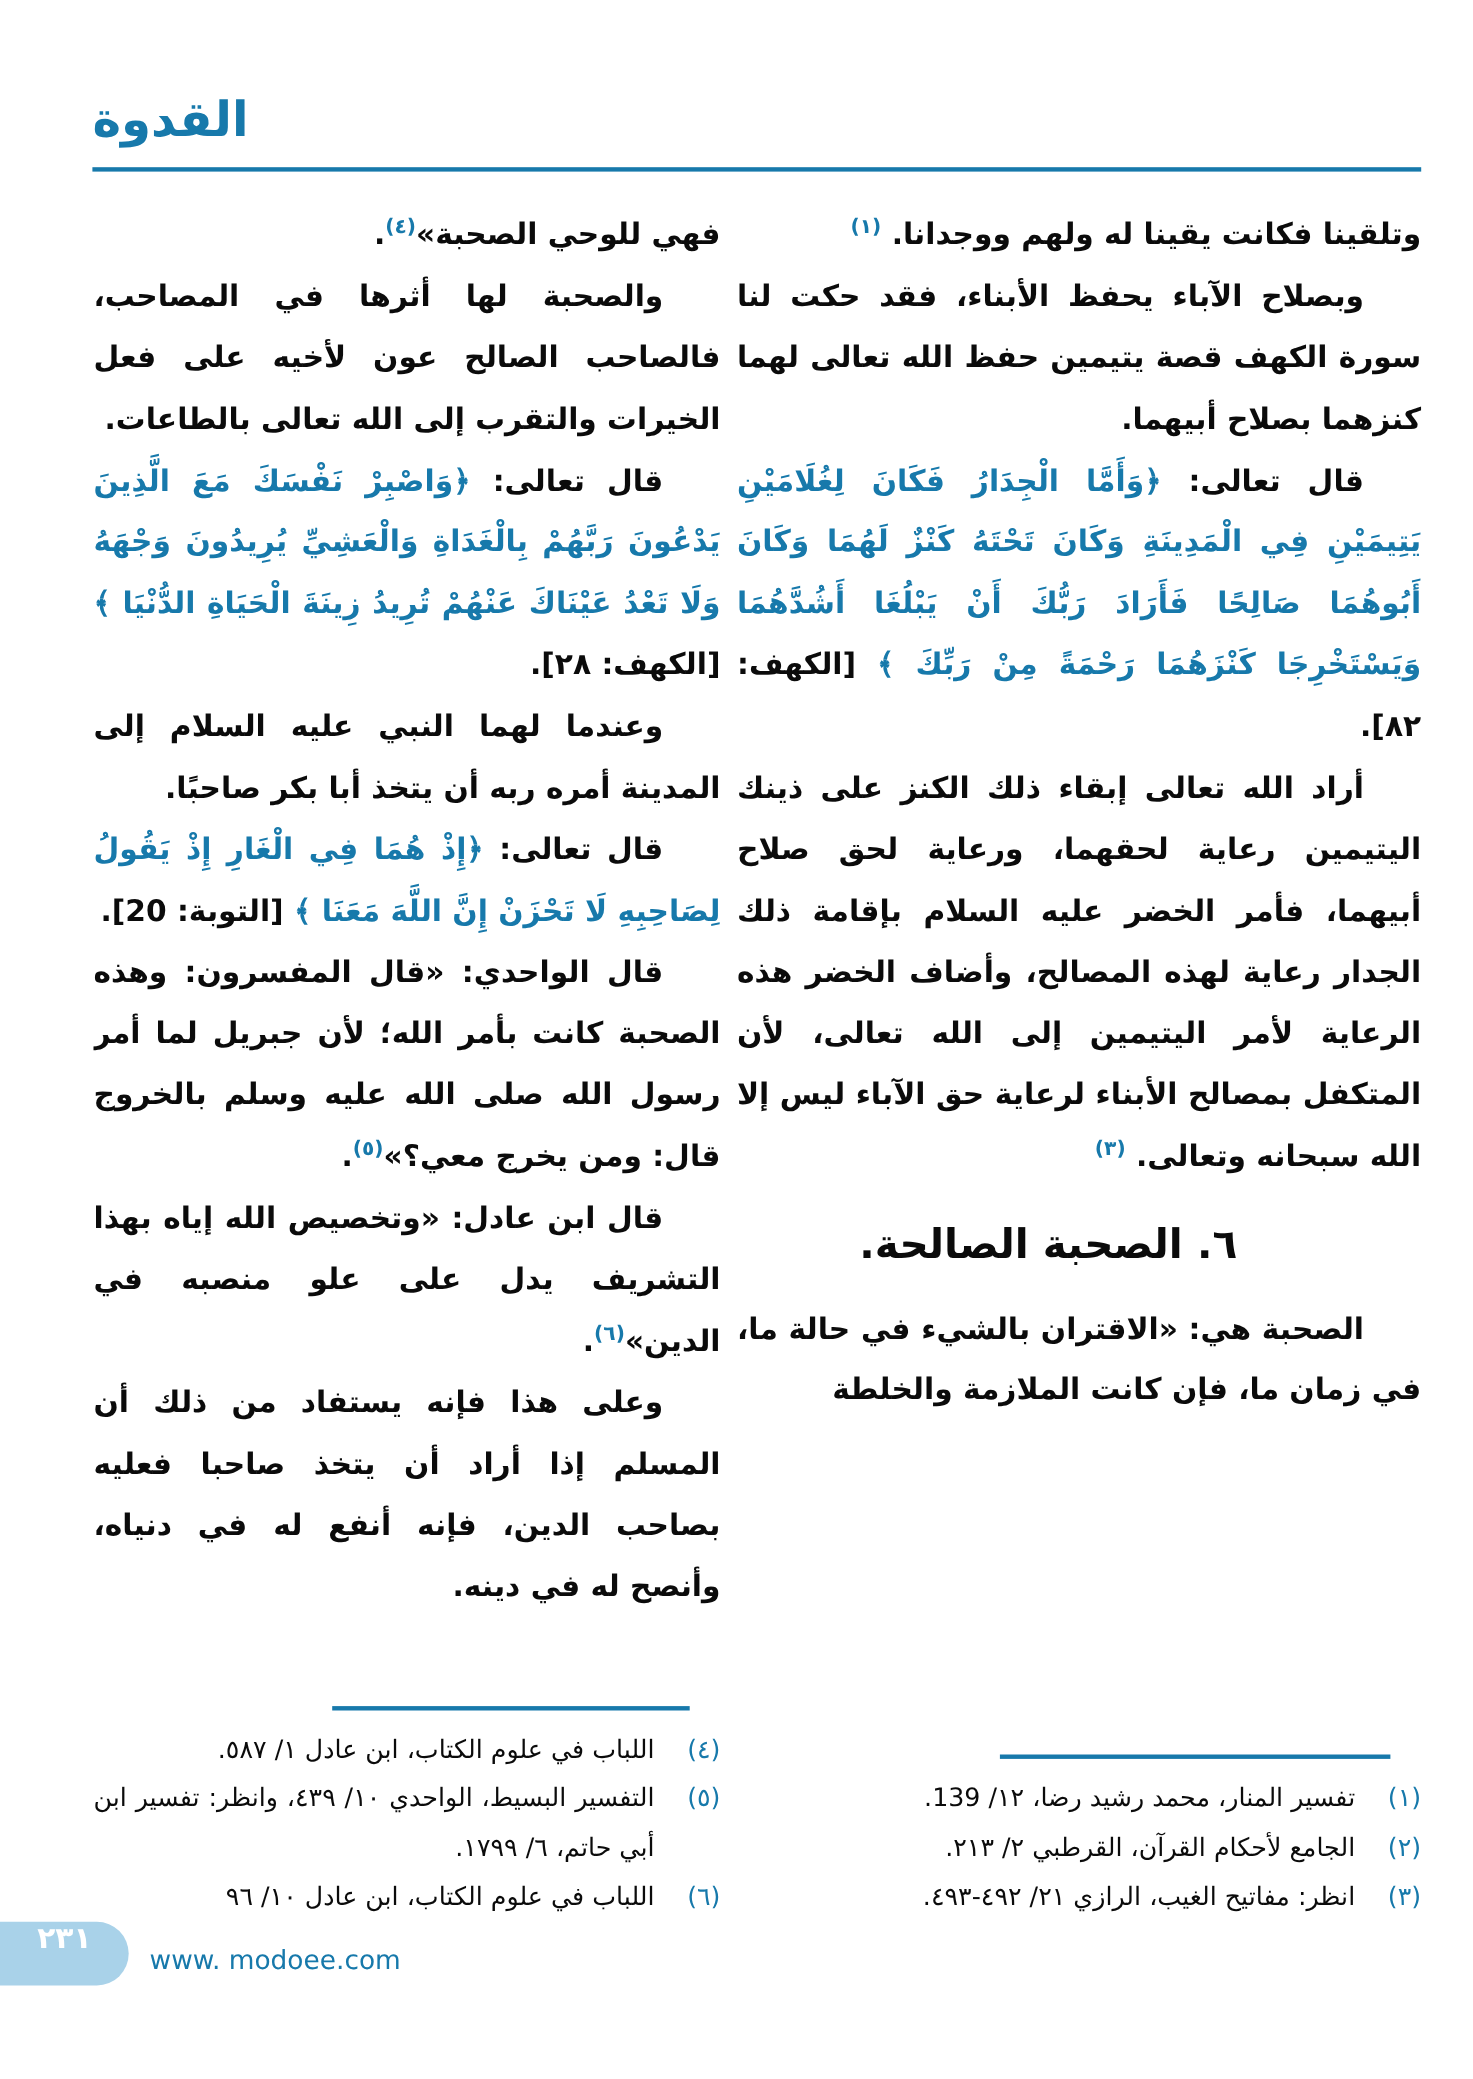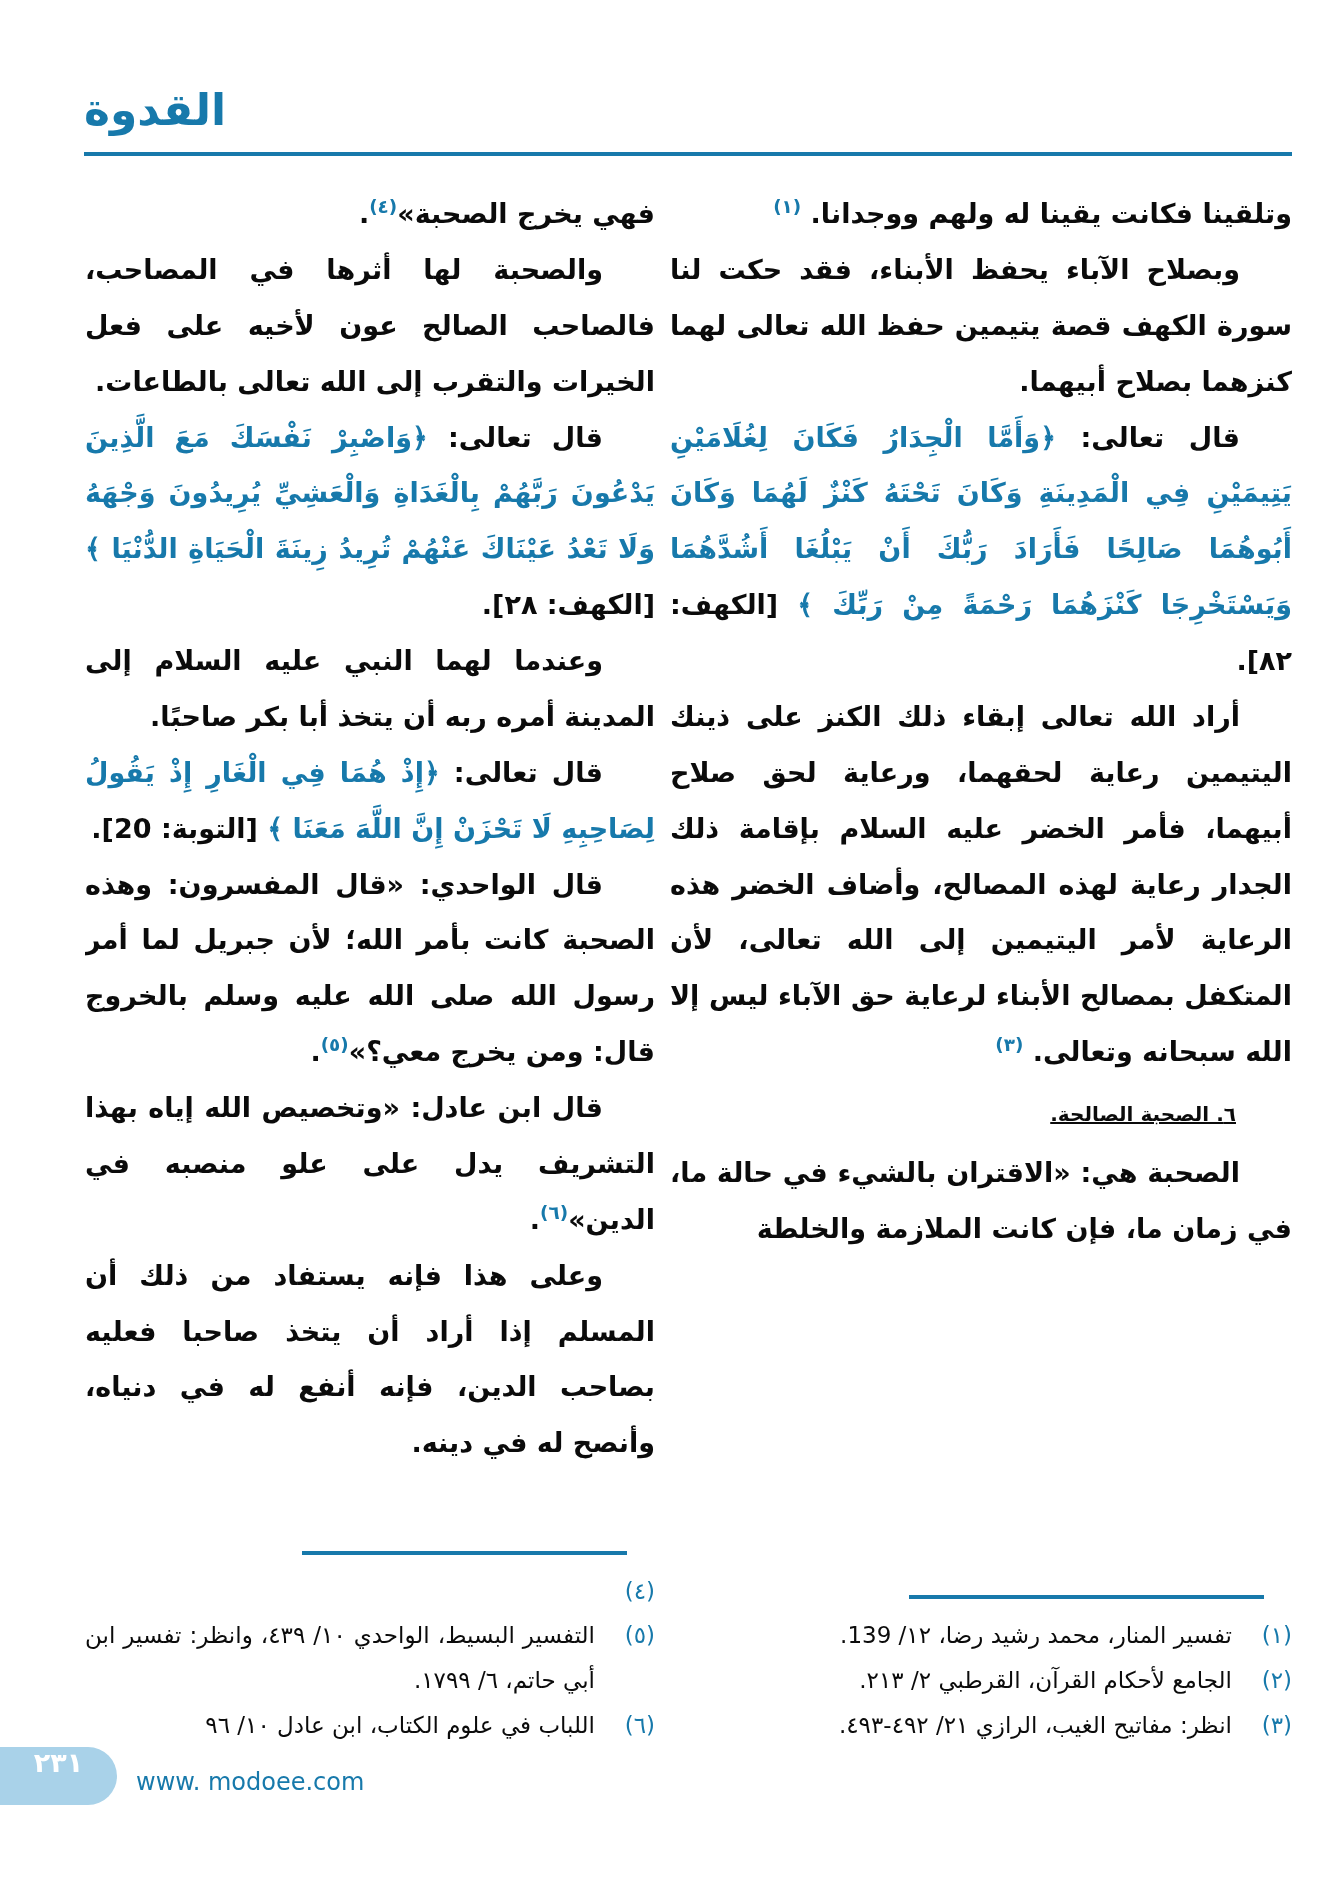--- a/index.html
+++ b/index.html
@@ -39,21 +39,21 @@
   .col-left{flex:0 0 570px;}
   .col-body{
     font-size:27px;font-weight:700;line-height:2.07;
     text-align:justify;text-justify:inter-word;
   }
   .col-body p{margin:0;}
   .para.indent{text-indent:52px;}
   .para.continuation{text-indent:0;}
   h2.para.heading{
     margin:14px 0 10px 0;text-indent:56px;
-    font-size:20px;font-weight:700;text-align:right;text-decoration:underline;
+    font-size:37px;font-weight:700;text-align:center;
   }
   .quran{color:var(--accent);}
   .fnref{
     color:var(--accent);
     font-size:68%;
     vertical-align:super;
     font-weight:700;
   }
   
   .fn-block{margin-top:auto;}
@@ -115,34 +115,35 @@
             </div>
             <div class="footnote">
               <span class="fn-marker">(٣)</span>
               <span class="fn-text">انظر: مفاتيح الغيب، الرازي ٢١/ ٤٩٢-٤٩٣.</span>
             </div>
           </div>
       </div>
     </section>
     <section class="col col-left">
       <div class="col-body">
-          <p class="para continuation"><span class="text">فهي يخرج الصحبة»</span><span class="fnref">(٤)</span><span class="text">.</span></p>
+          <p class="para continuation"><span class="text">فهي للوحي الصحبة»</span><span class="fnref">(٤)</span><span class="text">.</span></p>
           <p class="para indent"><span class="text">والصحبة لها أثرها في المصاحب، فالصاحب الصالح عون لأخيه على فعل الخيرات والتقرب إلى الله تعالى بالطاعات.</span></p>
           <p class="para indent"><span class="text">قال تعالى: </span><span class="quran">﴿وَاصْبِرْ نَفْسَكَ مَعَ الَّذِينَ يَدْعُونَ رَبَّهُمْ بِالْغَدَاةِ وَالْعَشِيِّ يُرِيدُونَ وَجْهَهُ وَلَا تَعْدُ عَيْنَاكَ عَنْهُمْ تُرِيدُ زِينَةَ الْحَيَاةِ الدُّنْيَا ﴾</span><span class="text"> [الكهف: ٢٨].</span></p>
           <p class="para indent"><span class="text">وعندما لهما النبي عليه السلام إلى المدينة أمره ربه أن يتخذ أبا بكر صاحبًا.</span></p>
           <p class="para indent"><span class="text">قال تعالى: </span><span class="quran">﴿إِذْ هُمَا فِي الْغَارِ إِذْ يَقُولُ لِصَاحِبِهِ لَا تَحْزَنْ إِنَّ اللَّهَ مَعَنَا ﴾</span><span class="text"> [التوبة: 20].</span></p>
           <p class="para indent"><span class="text">قال الواحدي: «قال المفسرون: وهذه الصحبة كانت بأمر الله؛ لأن جبريل لما أمر رسول الله صلى الله عليه وسلم بالخروج قال: ومن يخرج معي؟»</span><span class="fnref">(٥)</span><span class="text">.</span></p>
           <p class="para indent"><span class="text">قال ابن عادل: «وتخصيص الله إياه بهذا التشريف يدل على علو منصبه في الدين»</span><span class="fnref">(٦)</span><span class="text">.</span></p>
           <p class="para indent"><span class="text">وعلى هذا فإنه يستفاد من ذلك أن المسلم إذا أراد أن يتخذ صاحبا فعليه بصاحب الدين، فإنه أنفع له في دنياه، وأنصح له في دينه.</span></p>
         </div>
       <div class="fn-block">
         <div class="fn-sep"></div>
         <div class="footnotes">
             <div class="footnote">
               <span class="fn-marker">(٤)</span>
+              <span class="fn-text">اللباب في علوم الكتاب، ابن عادل ١/ ٥٨٧.</span>
             </div>
             <div class="footnote">
               <span class="fn-marker">(٥)</span>
               <span class="fn-text">التفسير البسيط، الواحدي ١٠/ ٤٣٩، وانظر: تفسير ابن أبي حاتم، ٦/ ١٧٩٩.</span>
             </div>
             <div class="footnote">
               <span class="fn-marker">(٦)</span>
               <span class="fn-text">اللباب في علوم الكتاب، ابن عادل ١٠/ ٩٦</span>
             </div>
           </div>

